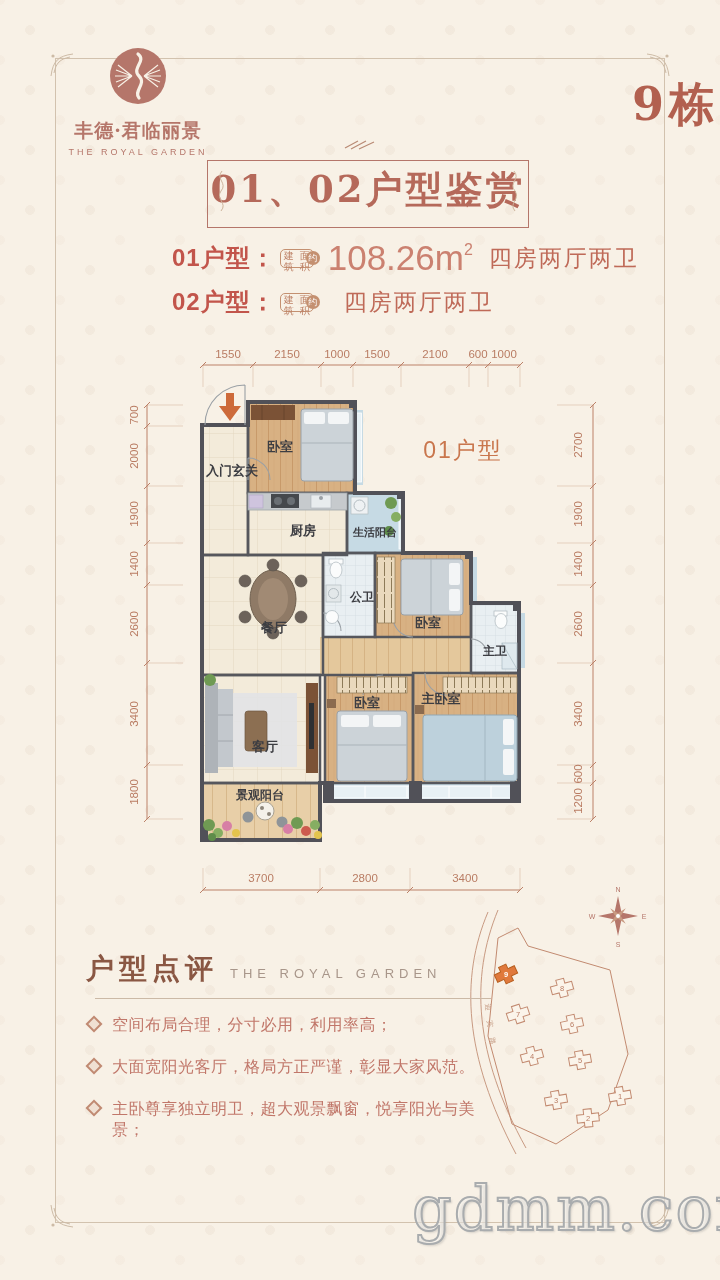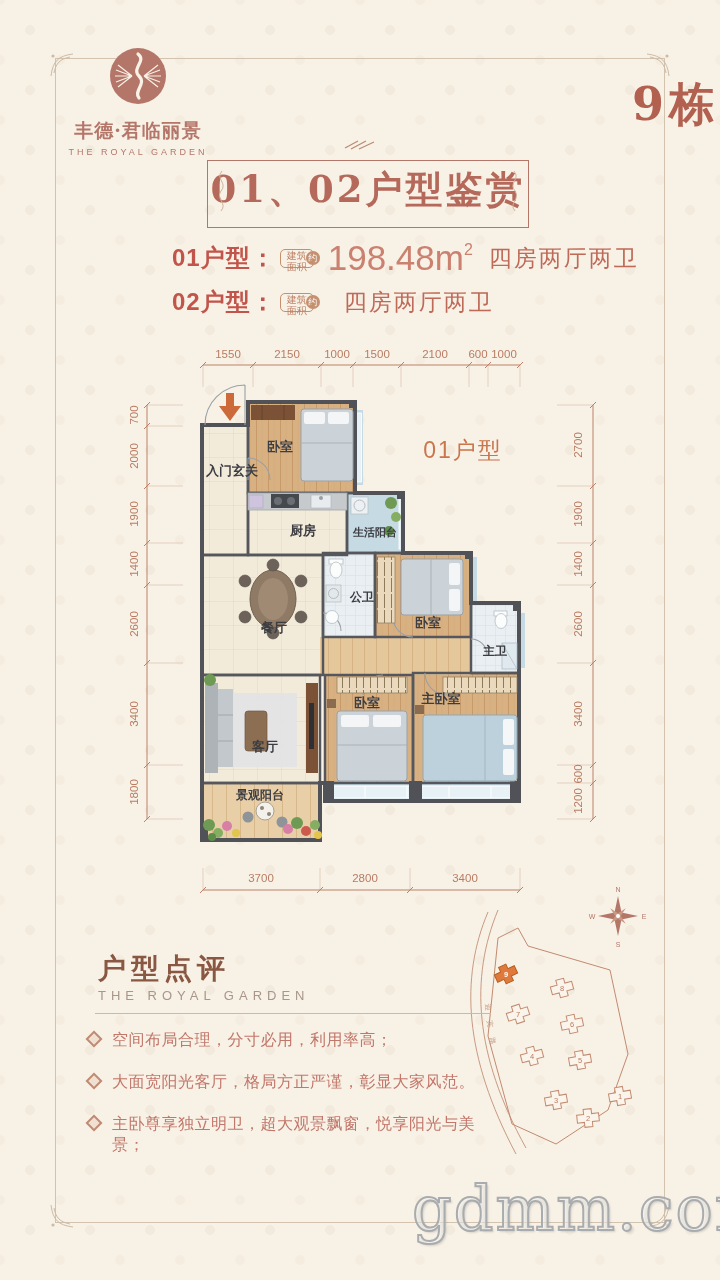--- a/index.html
+++ b/index.html
@@ -27,34 +27,34 @@
     font-family:"DejaVu Serif",serif;font-weight:bold;font-size:46px;color:#b2604f;letter-spacing:5px;text-indent:8px;}
   .deco-slash{left:0;top:137px;width:720px;display:flex;justify-content:center;}
   .title-frame{left:199px;top:160px;width:322px;height:68px;border:1px solid #b5766a;box-sizing:border-box;text-align:center;margin-left:8px;}
   .title-frame .t{line-height:56px;font-family:"DejaVu Serif",serif;font-weight:bold;font-size:37px;color:#b5695a;letter-spacing:3px;}
   .orn{position:absolute;top:8px;}
   .orn.l{left:5px;} .orn.r{right:5px;transform:scaleX(-1);}
   
   .specs{left:172px;top:237px;}
   .spec-row{display:flex;align-items:center;height:42px;margin-bottom:2px;}
   .spec-label{font-size:24px;font-weight:bold;color:#c2554b;letter-spacing:1px;}
-  .badge{position:relative;display:inline-flex;flex-direction:column;
+  .badge{position:relative;display:inline-flex;flex-direction:row;justify-content:center;
     width:34px;height:19px;border:1px solid #c49070;border-radius:5px;margin:0 14px 0 4px;box-sizing:border-box;}
   .badge .bt,.badge .bb{font-size:10px;line-height:11px;color:#bd8166;text-align:center;}
   .badge .bm{position:absolute;right:-7px;top:50%;margin-top:-7px;width:14px;height:14px;border-radius:50%;
     background:#c49070;color:#fff;font-size:9px;line-height:14px;text-align:center;}
   .spec-area{font-size:35px;color:#cb8170;}
   .spec-area sup{font-size:16px;position:relative;top:-2px;}
   .spec-rooms{margin-left:16px;font-size:23px;color:#bf6a58;letter-spacing:2px;}
   
   .plan{left:100px;top:330px;width:540px;height:580px;}
   svg text{font-family:"Liberation Sans",sans-serif;}
   
   .review{left:86px;top:950px;width:414px;z-index:2;}
-  .review-head{display:flex;align-items:baseline;flex-direction:column;}
+  .review-head{display:flex;align-items:baseline;}
   .review-title{font-family:"DejaVu Serif",serif;font-weight:bold;font-size:28px;color:#8a5743;letter-spacing:5px;}
   .review-sub{margin-left:12px;font-size:13px;color:#a8968a;letter-spacing:5px;}
   .review-rule{margin-top:10px;border:0;border-top:1px solid #cbb9a6;width:396px;}
   .review ul{list-style:none;margin:16px 0 0 0;padding:0;}
   .review li{position:relative;padding-left:26px;margin-bottom:21px;font-size:16px;color:#c1776a;letter-spacing:.5px;}
   .diamond{position:absolute;left:2px;top:3px;width:8px;height:8px;border:2px solid #c08a72;background:#f0e0d2;transform:rotate(45deg);}
   
   .sitemap{left:458px;top:886px;width:205px;height:292px;z-index:1;}
   
   .disclaimer{left:80px;top:1193px;width:560px;text-align:center;font-size:9px;color:#c08a72;letter-spacing:.5px;z-index:3;}
@@ -128,21 +128,21 @@
   </div>
 
   <div class="abs specs">
     <div class="spec-row">
       <span class="spec-label">01户型：</span>
       <span class="badge">
         <span class="bt">建筑</span>
         <span class="bb">面积</span>
         <span class="bm">约</span>
       </span>
-      <span class="spec-area"><span>198.48m</span><sup>2</sup></span>
+      <span class="spec-area"><span>108.26m</span><sup>2</sup></span>
       <span class="spec-rooms">四房两厅两卫</span>
     </div>
     <div class="spec-row">
       <span class="spec-label">02户型：</span>
       <span class="badge">
         <span class="bt">建筑</span>
         <span class="bb">面积</span>
         <span class="bm">约</span>
       </span>
       <span class="spec-rooms">四房两厅两卫</span>

